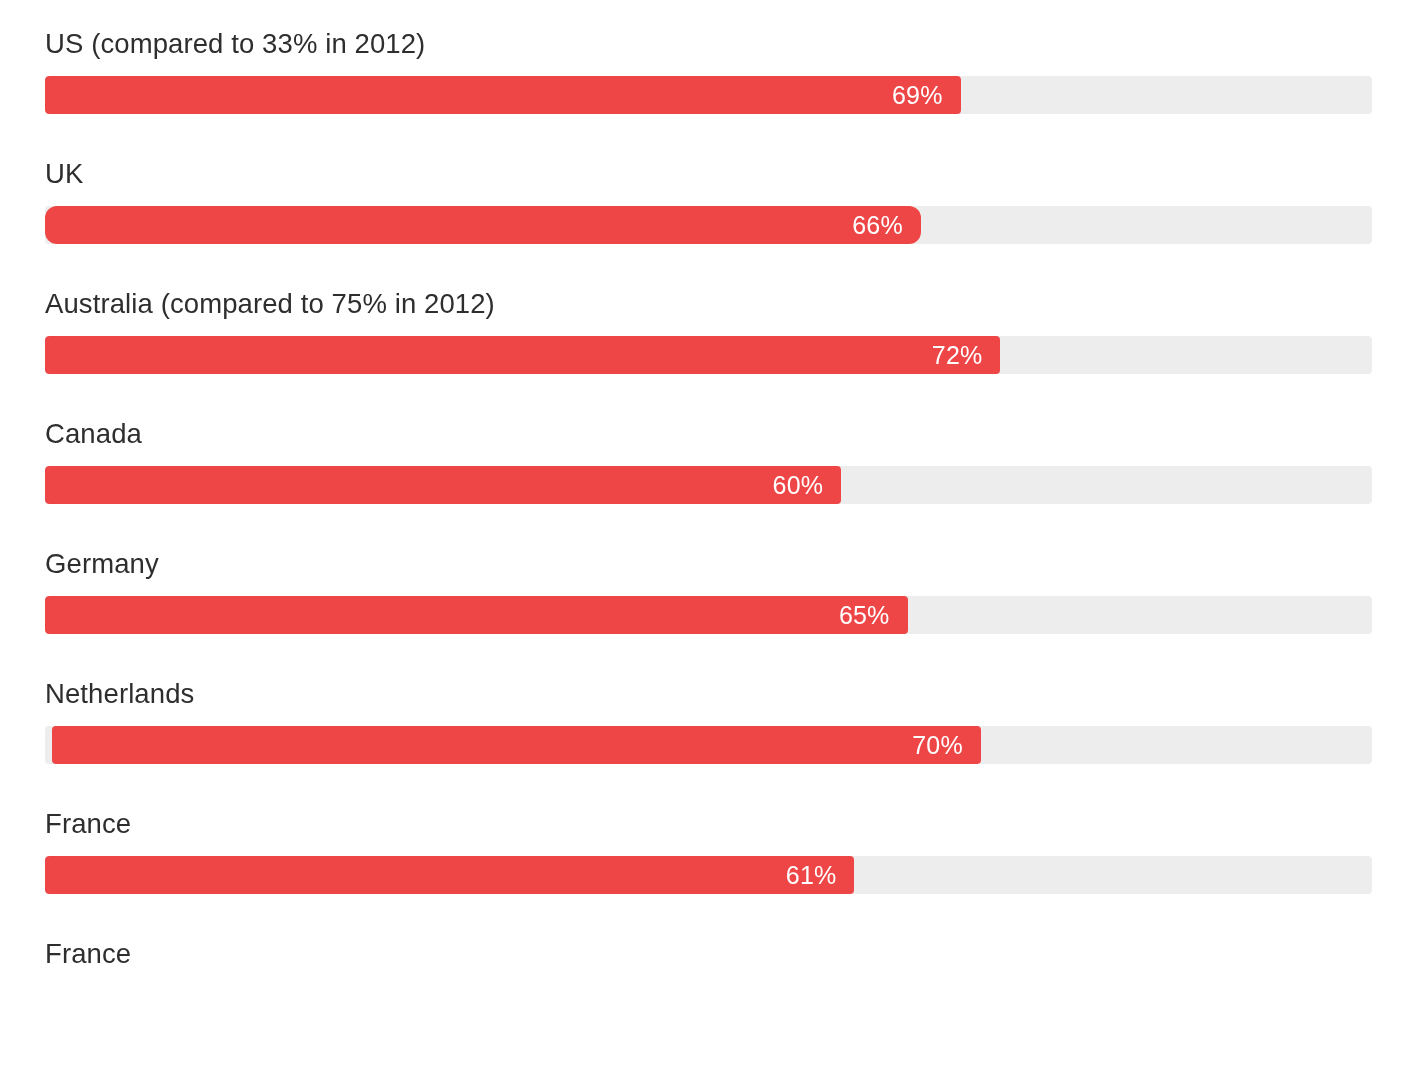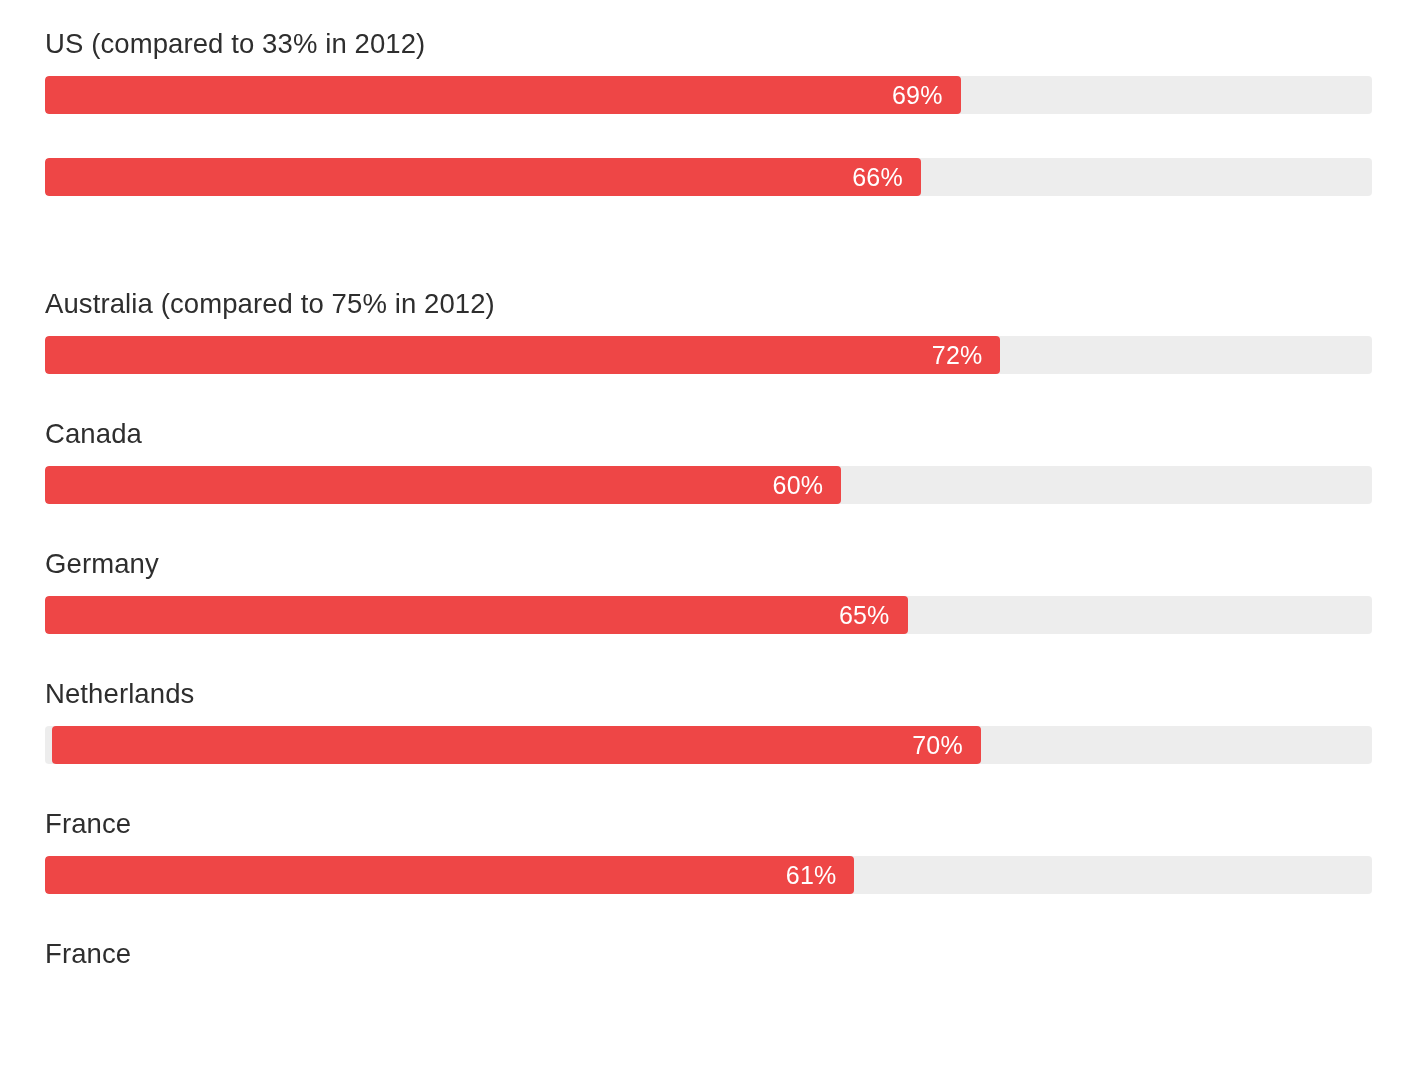--- a/index.html
+++ b/index.html
@@ -88,22 +88,23 @@
     <div class="bar-row">
       <span class="row-label">US (compared to 33% in 2012)</span>
       <div class="bar-track">
         <div class="bar-fill" style="width: 69%;">
           <span class="bar-value">69%</span>
         </div>
       </div>
     </div>
 
     <div class="bar-row">
+      <span class="row-label">UK</span>
       <div class="bar-track">
-        <div class="bar-fill" style="width: 66%;">
+        <div class="bar-fill" style="width: 66%; border-radius: 12px;">
           <span class="bar-value">66%</span>
         </div>
       </div>
     </div>
 
     <div class="bar-row">
       <span class="row-label">Australia (compared to 75% in 2012)</span>
       <div class="bar-track">
         <div class="bar-fill" style="width: 72%;">
           <span class="bar-value">72%</span>

